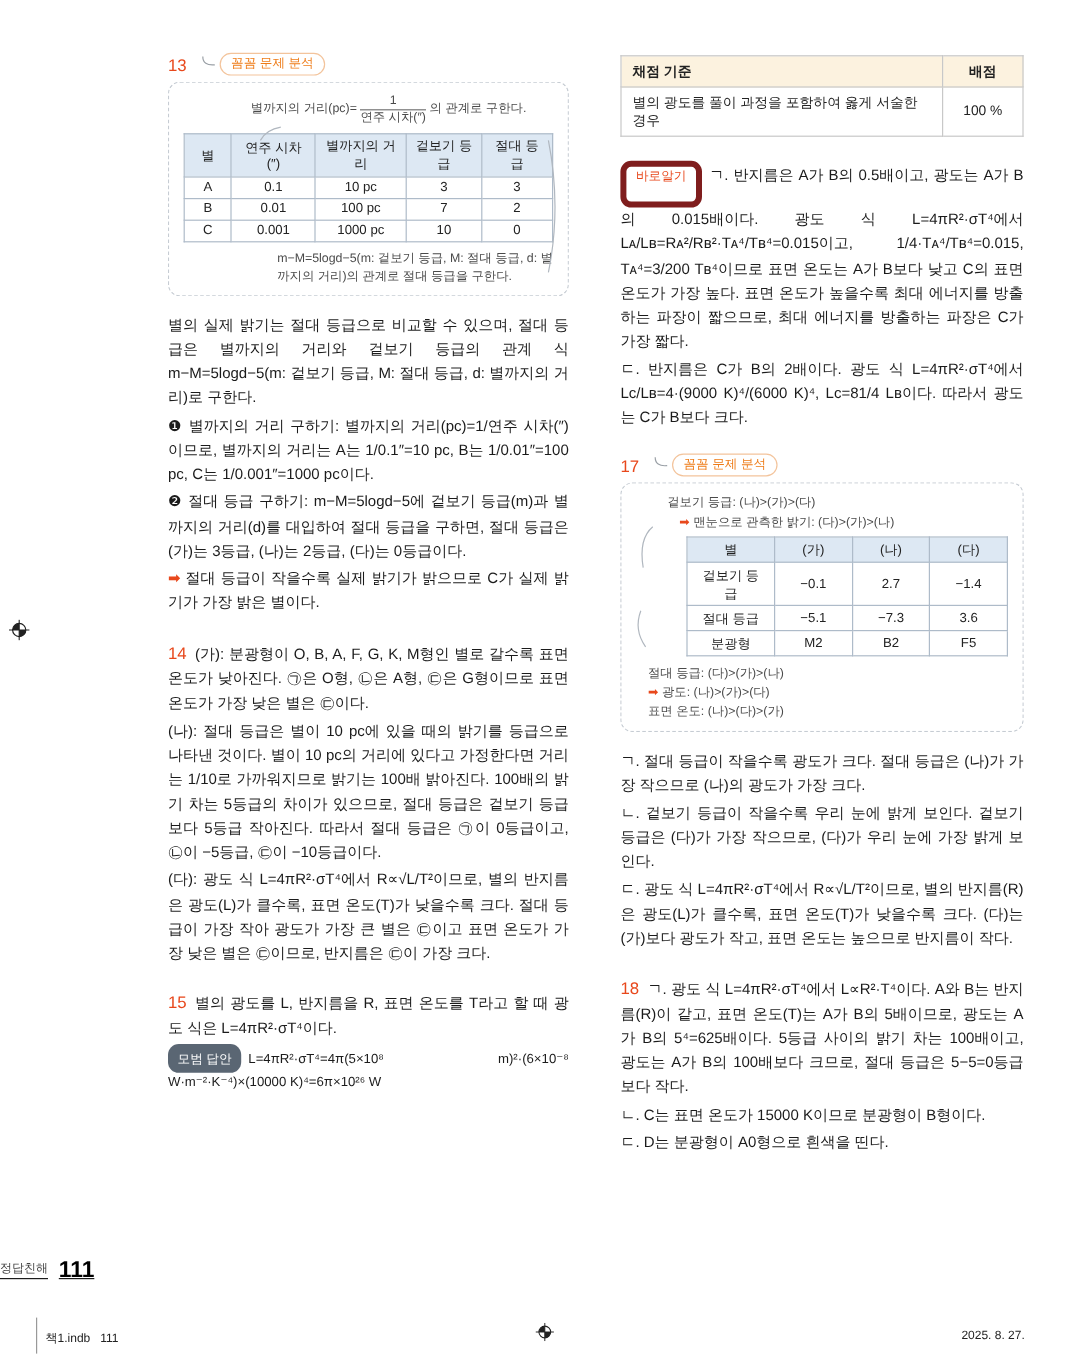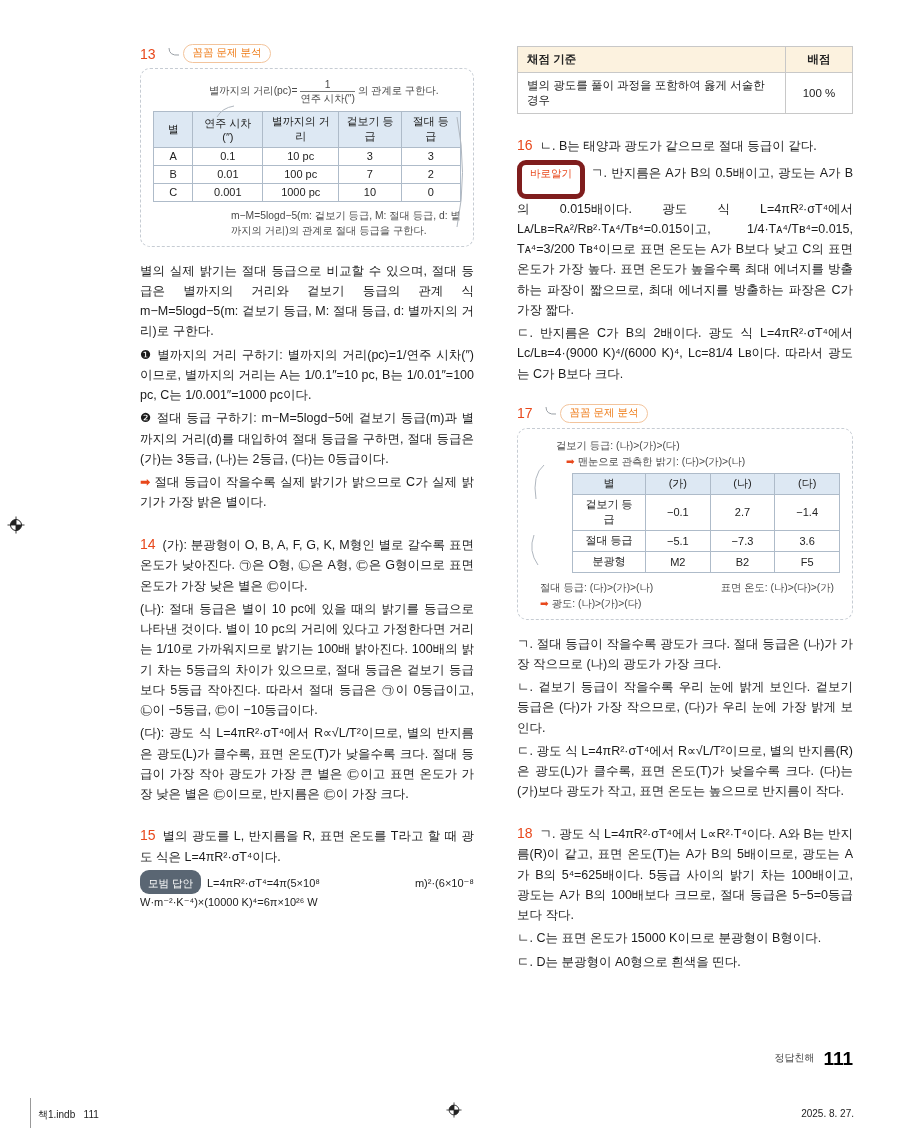--- a/index.html
+++ b/index.html
@@ -40,23 +40,23 @@
   .model-line{font-size:11px;line-height:1.6;text-align:justify;margin:3px 0 0;}
   .correction-badge{display:inline-block;border:5px solid #7f1d1d;color:#e8481c;font-size:10.5px;
       border-radius:9px;padding:0 8px 12px;margin-right:6px;white-space:nowrap;}
   .rubric-table{width:100%;border-collapse:collapse;font-size:11.5px;color:#222;border-top:1.5px solid #b98f55;}
   .rubric-table th,.rubric-table td{border:1px solid #c8c8c8;padding:5px 9px;text-align:left;}
   .rubric-table th{background:#fcf2df;font-weight:700;}
   .rubric-table .score{width:48px;text-align:center;}
   .note-line{font-size:10.3px;color:#4a4a4a;line-height:1.55;}
   .indent1{margin-left:26px;}
   .indent2{margin-left:36px;}
-  .bottom-notes{display:flex;justify-content:space-between;align-items:flex-start;margin:2px 6px 0 10px;}
+  .bottom-notes{display:flex;justify-content:space-between;align-items:flex-start;margin:2px 6px 0 10px;flex-direction:column;}
   .deco{position:absolute;pointer-events:none;}
-  .page-footer{position:absolute;left:0;top:1048px;width:853px;text-align:right;}
+  .page-footer{position:absolute;left:0;top:1048px;width:853px;text-decoration:underline;}
   .footer-label{font-size:10px;color:#444;margin-right:9px;vertical-align:4px;}
   .footer-num{font-size:19px;font-weight:700;color:#000;}
   .print-strip{position:absolute;left:0;top:1096px;width:100%;height:39px;font-size:10px;color:#222;}
   .crop-line{position:absolute;left:30px;top:2px;width:1px;height:30px;background:#999;}
   .print-left{position:absolute;left:38px;top:12px;white-space:pre;}
   .print-right{position:absolute;right:46px;top:12px;}
   .regmark-center{position:absolute;left:446px;top:6px;}
   .regmark-left{position:absolute;left:7px;top:516px;}
 </style>
 </head>
@@ -185,23 +185,20 @@
         <tr>
           <td>별의 광도를 풀이 과정을 포함하여 옳게 서술한 경우</td>
           <td class="score">100 %</td>
         </tr>
       </tbody>
     </table>
   </section>
 
   <section class="item">
     <p class="body">
-      <span class="item-num">16</span><span>ㄴ. B는 태양과 광도가 같으므로 절대 등급이 같다.</span>
-    </p>
-    <p class="body">
       <span class="correction-badge">바로알기</span><span>ㄱ. 반지름은 A가 B의 0.5배이고, 광도는 A가 B의 0.015배이다. 광도 식 L=4πR²·σT⁴에서 Lᴀ/Lʙ=Rᴀ²/Rʙ²·Tᴀ⁴/Tʙ⁴=0.015이고, 1/4·Tᴀ⁴/Tʙ⁴=0.015, Tᴀ⁴=3/200 Tʙ⁴이므로 표면 온도는 A가 B보다 낮고 C의 표면 온도가 가장 높다. 표면 온도가 높을수록 최대 에너지를 방출하는 파장이 짧으므로, 최대 에너지를 방출하는 파장은 C가 가장 짧다.</span>
     </p>
     <p class="body">ㄷ. 반지름은 C가 B의 2배이다. 광도 식 L=4πR²·σT⁴에서 Lᴄ/Lʙ=4·(9000 K)⁴/(6000 K)⁴, Lᴄ=81/4 Lʙ이다. 따라서 광도는 C가 B보다 크다.</p>
   </section>
 
   <section class="item">
     <div class="item-head">
       <span class="item-num">17</span>
       <span class="badge-tail">
         <svg width="14" height="12" viewBox="0 0 14 12">

